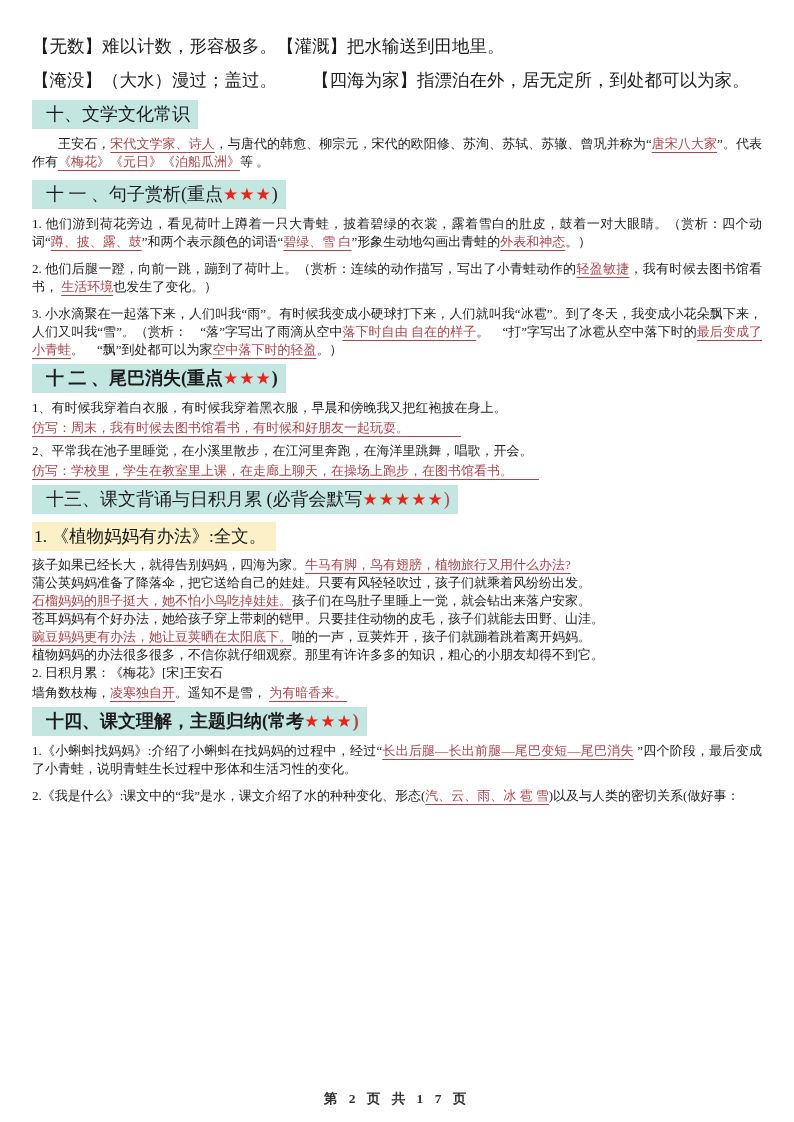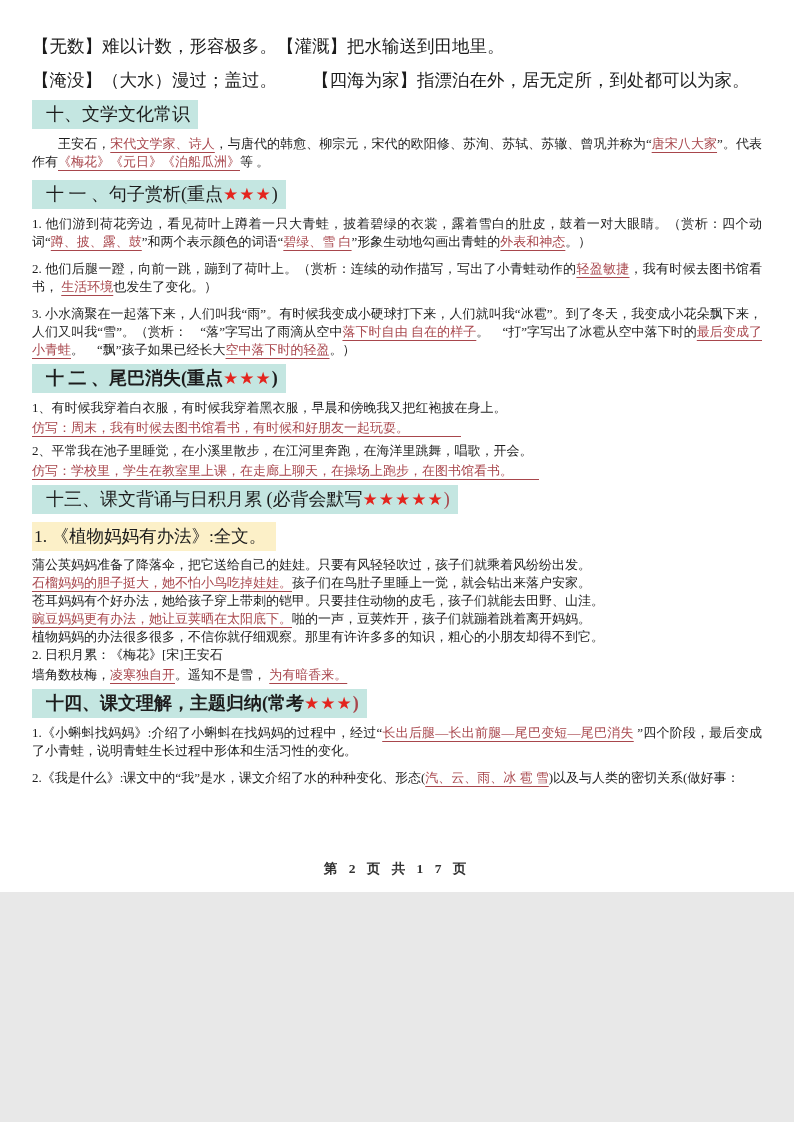--- a/index.html
+++ b/index.html
@@ -1,18 +1,18 @@
 <!DOCTYPE html>
 <html style="--hl-cyan: #c4e6e1; --hl-yellow: #fcf0c8; --red: #a8464c; --star: #e3251e;"><head>
 <meta charset="utf-8">
 <style>
   html,body{margin:0;padding:0;background:#e8e8e8;}
   .page{
     position:relative;
-    width:794px;height:892px;
+    width:794px;height:1122px;
     margin:0 auto;
     background:#ffffff;
     overflow:hidden;
     font-family:"Liberation Serif","DejaVu Serif",serif;
     color:#1c1c1c;
     box-sizing:border-box;
     padding:30px 32px 0 32px;
   }
   .blk{font-size:13px;line-height:18px;text-align:justify;margin:0 0 5px 0;}
   .blk-def{font-size:17.5px;line-height:32px;margin-bottom:2px;text-align:left;}
@@ -73,38 +73,39 @@
         <span class="seg-p">十、文学文化常识</span>
       </div>
       <div class="blk blk-p indent gap-b"><span class="seg-p">王安石，</span><span class="seg-r">宋代文学家、诗人</span><span class="seg-p">，与唐代的韩愈、柳宗元，宋代的欧阳修、苏洵、苏轼、苏辙、曾巩并称为“</span><span class="seg-r">唐宋八大家</span><span class="seg-p">”。代表作有</span><span class="seg-r">《梅花》《元日》《泊船瓜洲》</span><span class="seg-p">等 。</span></div>
       <div class="blk blk-h">
         <span class="seg-p">十 一 、句子赏析(重点</span>
         <span class="seg-st">★★★</span>
         <span class="seg-p">)</span>
       </div>
       <div class="blk blk-p gap-b"><span class="seg-p">1. 他们游到荷花旁边，看见荷叶上蹲着一只大青蛙，披着碧绿的衣裳，露着雪白的肚皮，鼓着一对大眼睛。（赏析：四个动词“</span><span class="seg-r">蹲、披、露、鼓</span><span class="seg-p">”和两个表示颜色的词语“</span><span class="seg-r">碧绿、雪 白</span><span class="seg-p">”形象生动地勾画出青蛙的</span><span class="seg-r">外表和神态</span><span class="seg-p">。）</span></div>
       <div class="blk blk-p gap-b"><span class="seg-p">2. 他们后腿一蹬，向前一跳，蹦到了荷叶上。（赏析：连续的动作描写，写出了小青蛙动作的</span><span class="seg-r">轻盈敏捷</span><span class="seg-p">，我有时候去图书馆看书， </span><span class="seg-r">生活环境</span><span class="seg-p">也发生了变化。）</span></div>
-      <div class="blk blk-p"><span class="seg-p">3. 小水滴聚在一起落下来，人们叫我“雨”。有时候我变成小硬球打下来，人们就叫我“冰雹”。到了冬天，我变成小花朵飘下来，人们又叫我“雪”。（赏析：　“落”字写出了雨滴从空中</span><span class="seg-r">落下时自由 自在的样子</span><span class="seg-p">。　“打”字写出了冰雹从空中落下时的</span><span class="seg-r">最后变成了小青蛙</span><span class="seg-p">。　“飘”孩子如果已经长大</span><span class="seg-r">空中落下时的轻盈</span><span class="seg-p">。）</span></div>
+      <div class="blk blk-p"><span class="seg-p">3. 小水滴聚在一起落下来，人们叫我“雨”。有时候我变成小硬球打下来，人们就叫我“冰雹”。到了冬天，我变成小花朵飘下来，人们又叫我“雪”。（赏析：　“落”字写出了雨滴从空中</span><span class="seg-r">落下时自由 自在的样子</span><span class="seg-p">。　“打”字写出了冰雹从空中落下时的</span><span class="seg-r">最后变成了小青蛙</span><span class="seg-p">。　“飘”到处都可以为家</span><span class="seg-r">空中落下时的轻盈</span><span class="seg-p">。）</span></div>
       <div class="blk blk-h bold">
         <span class="seg-p">十 二 、尾巴消失(重点</span>
         <span class="seg-st">★★★</span>
         <span class="seg-p">)</span>
       </div>
       <div class="blk blk-p gap-s"><span class="seg-p">1、有时候我穿着白衣服，有时候我穿着黑衣服，早晨和傍晚我又把红袍披在身上。</span></div>
       <div class="blk blk-p"><span class="seg-r">仿写：周末，我有时候去图书馆看书，有时候和好朋友一起玩耍。　　　　</span></div>
       <div class="blk blk-p gap-s"><span class="seg-p">2、平常我在池子里睡觉，在小溪里散步，在江河里奔跑，在海洋里跳舞，唱歌，开会。</span></div>
       <div class="blk blk-p"><span class="seg-r">仿写：学校里，学生在教室里上课，在走廊上聊天，在操场上跑步，在图书馆看书。　　</span></div>
       <div class="blk blk-h">
         <span class="seg-p">十三、课文背诵与日积月累 (必背会默写</span>
         <span class="seg-st">★★★★★</span>
         <span class="seg-R">)</span>
       </div>
       <div class="blk blk-hy">
         <span class="seg-p">1.  《植物妈妈有办法》:全文。</span>
       </div>
+      <div class="blk blk-line"><span class="seg-p">孩子如果已经长大，就得告别妈妈，四海为家。</span><span class="seg-r">牛马有脚，鸟有翅膀，植物旅行又用什么办法?</span></div>
       <div class="blk blk-line"><span class="seg-p">蒲公英妈妈准备了降落伞，把它送给自己的娃娃。只要有风轻轻吹过，孩子们就乘着风纷纷出发。</span></div>
       <div class="blk blk-line"><span class="seg-r">石榴妈妈的胆子挺大，她不怕小鸟吃掉娃娃。</span><span class="seg-p">孩子们在鸟肚子里睡上一觉，就会钻出来落户安家。</span></div>
       <div class="blk blk-line"><span class="seg-p">苍耳妈妈有个好办法，她给孩子穿上带刺的铠甲。只要挂住动物的皮毛，孩子们就能去田野、山洼。</span></div>
       <div class="blk blk-line"><span class="seg-r">豌豆妈妈更有办法，她让豆荚晒在太阳底下。</span><span class="seg-p">啪的一声，豆荚炸开，孩子们就蹦着跳着离开妈妈。</span></div>
       <div class="blk blk-line"><span class="seg-p">植物妈妈的办法很多很多，不信你就仔细观察。那里有许许多多的知识，粗心的小朋友却得不到它。</span></div>
       <div class="blk blk-p gap-s"><span class="seg-p">2.  日积月累：《梅花》[宋]王安石</span></div>
       <div class="blk blk-p"><span class="seg-p">墙角数枝梅，</span><span class="seg-r">凌寒独自开</span><span class="seg-p">。遥知不是雪， </span><span class="seg-r">为有暗香来。</span></div>
       <div class="blk blk-h bold">
         <span class="seg-p">十四、课文理解，主题归纳(常考</span>
         <span class="seg-st">★★★</span>

